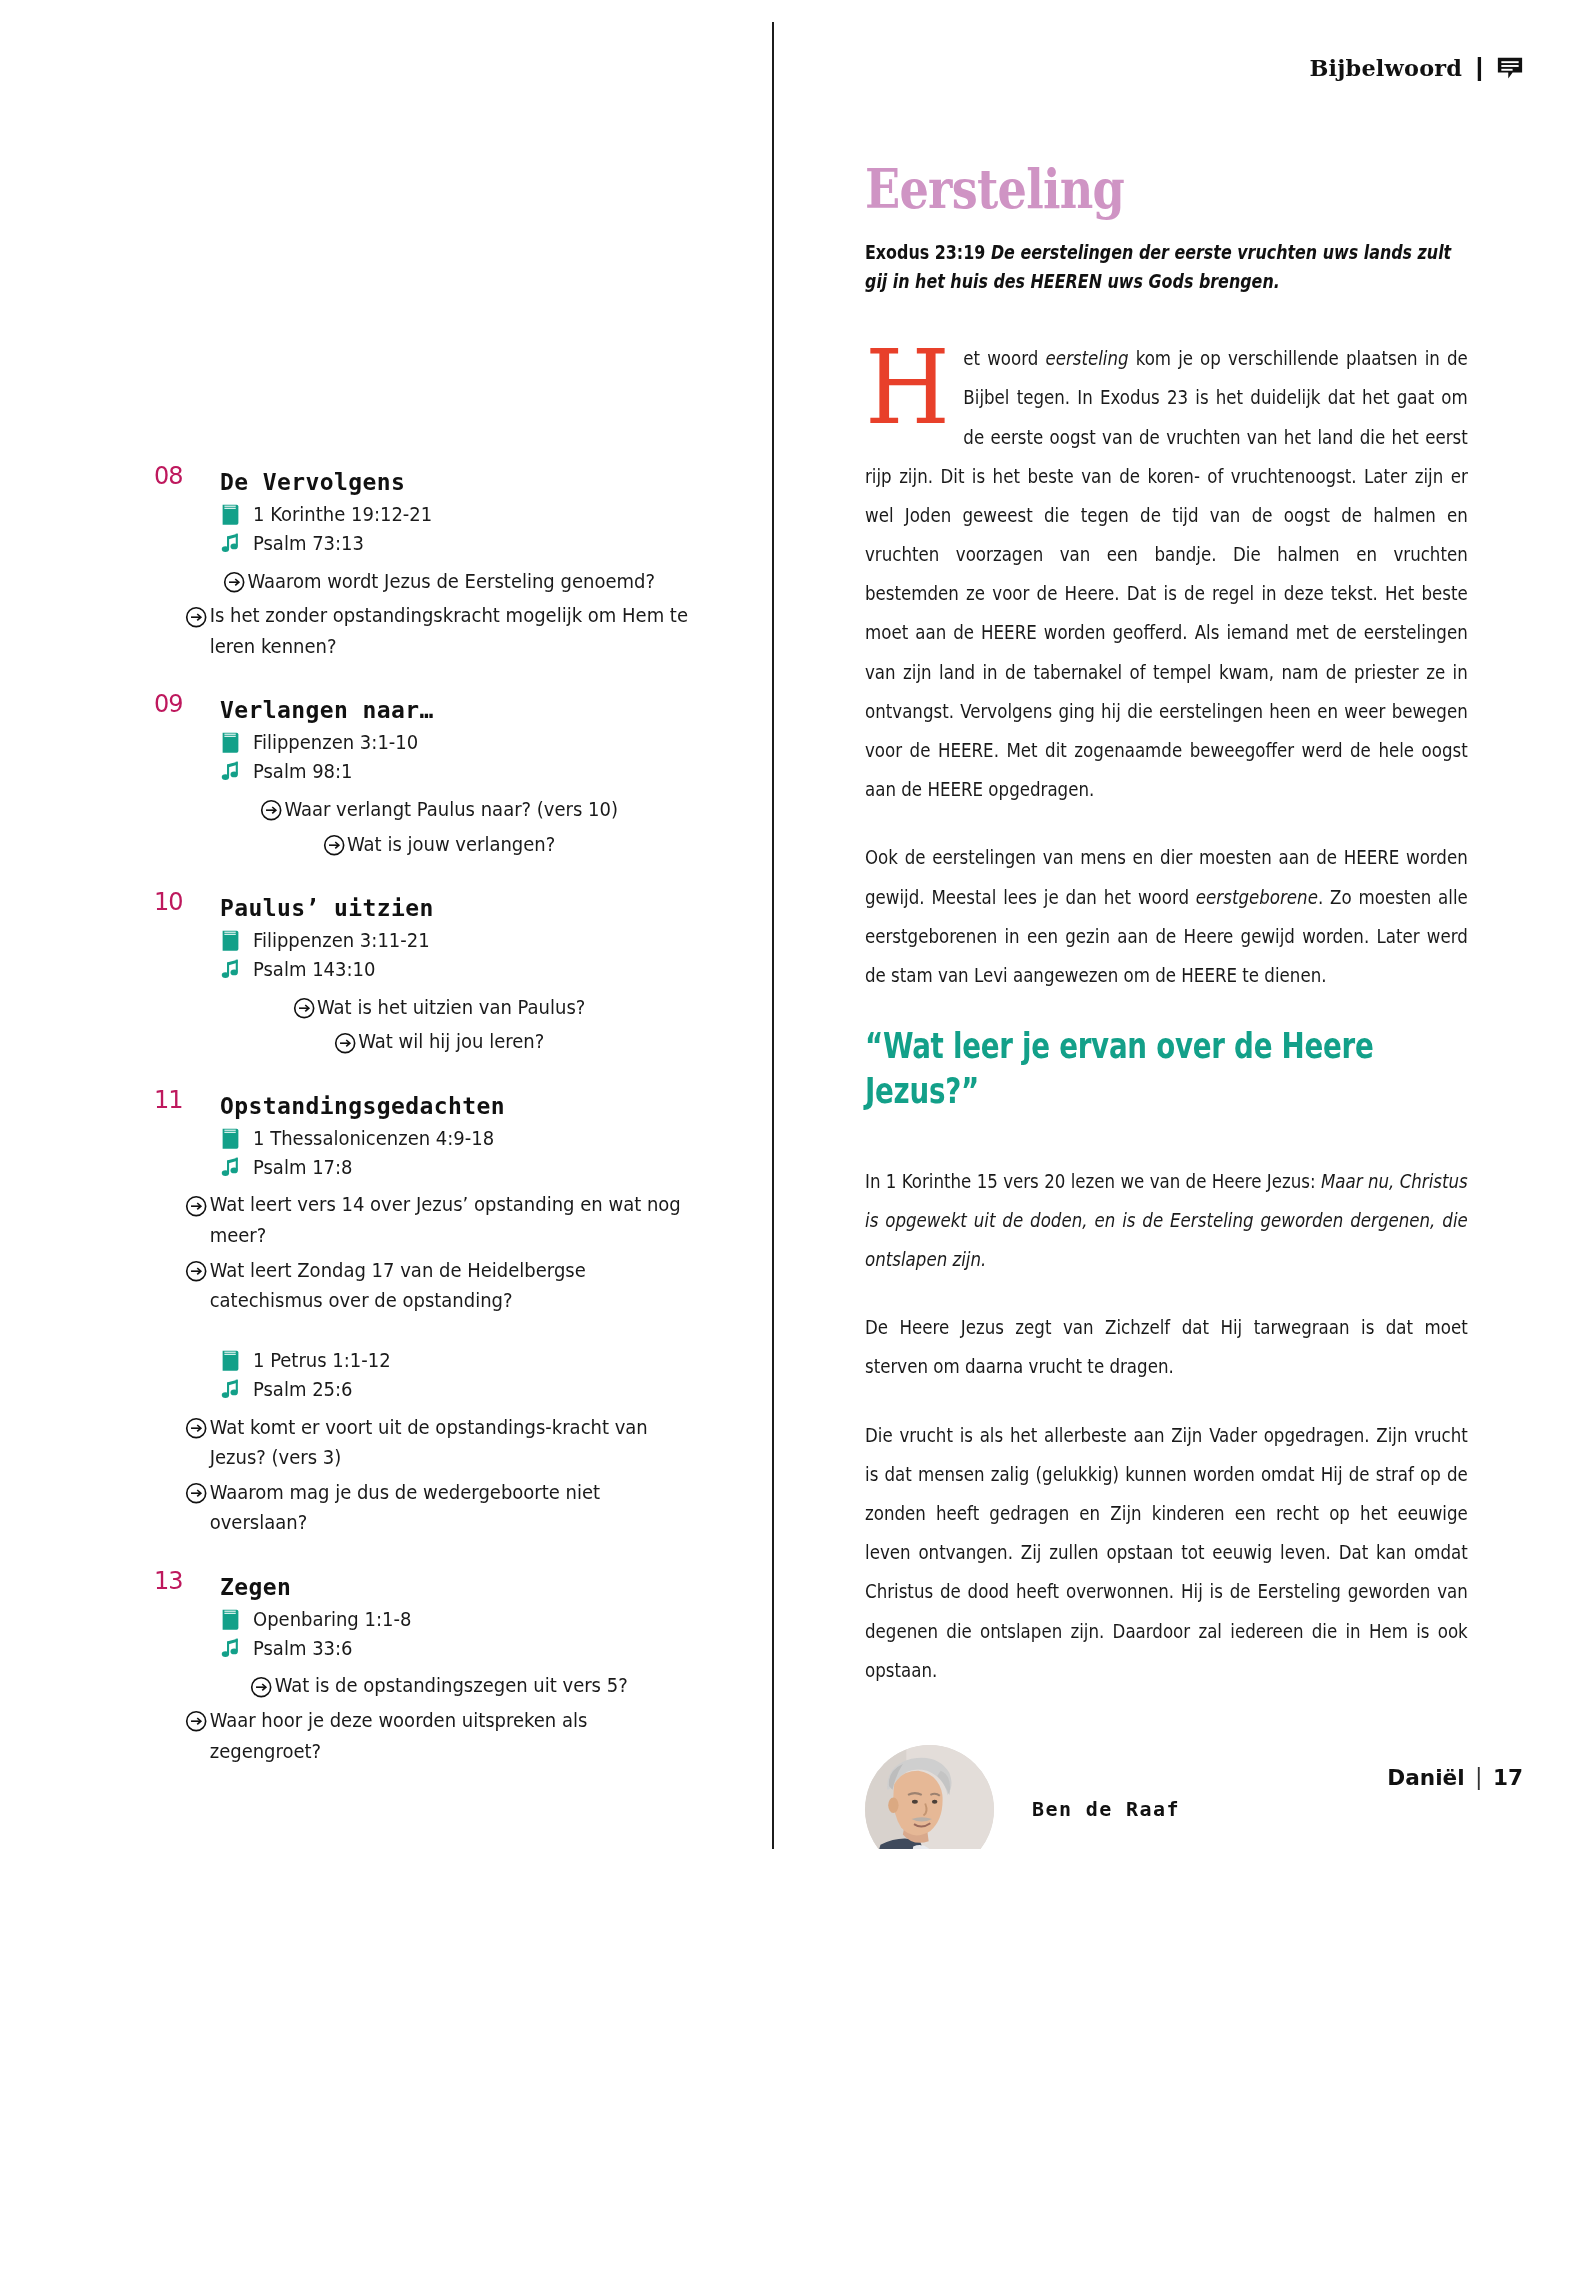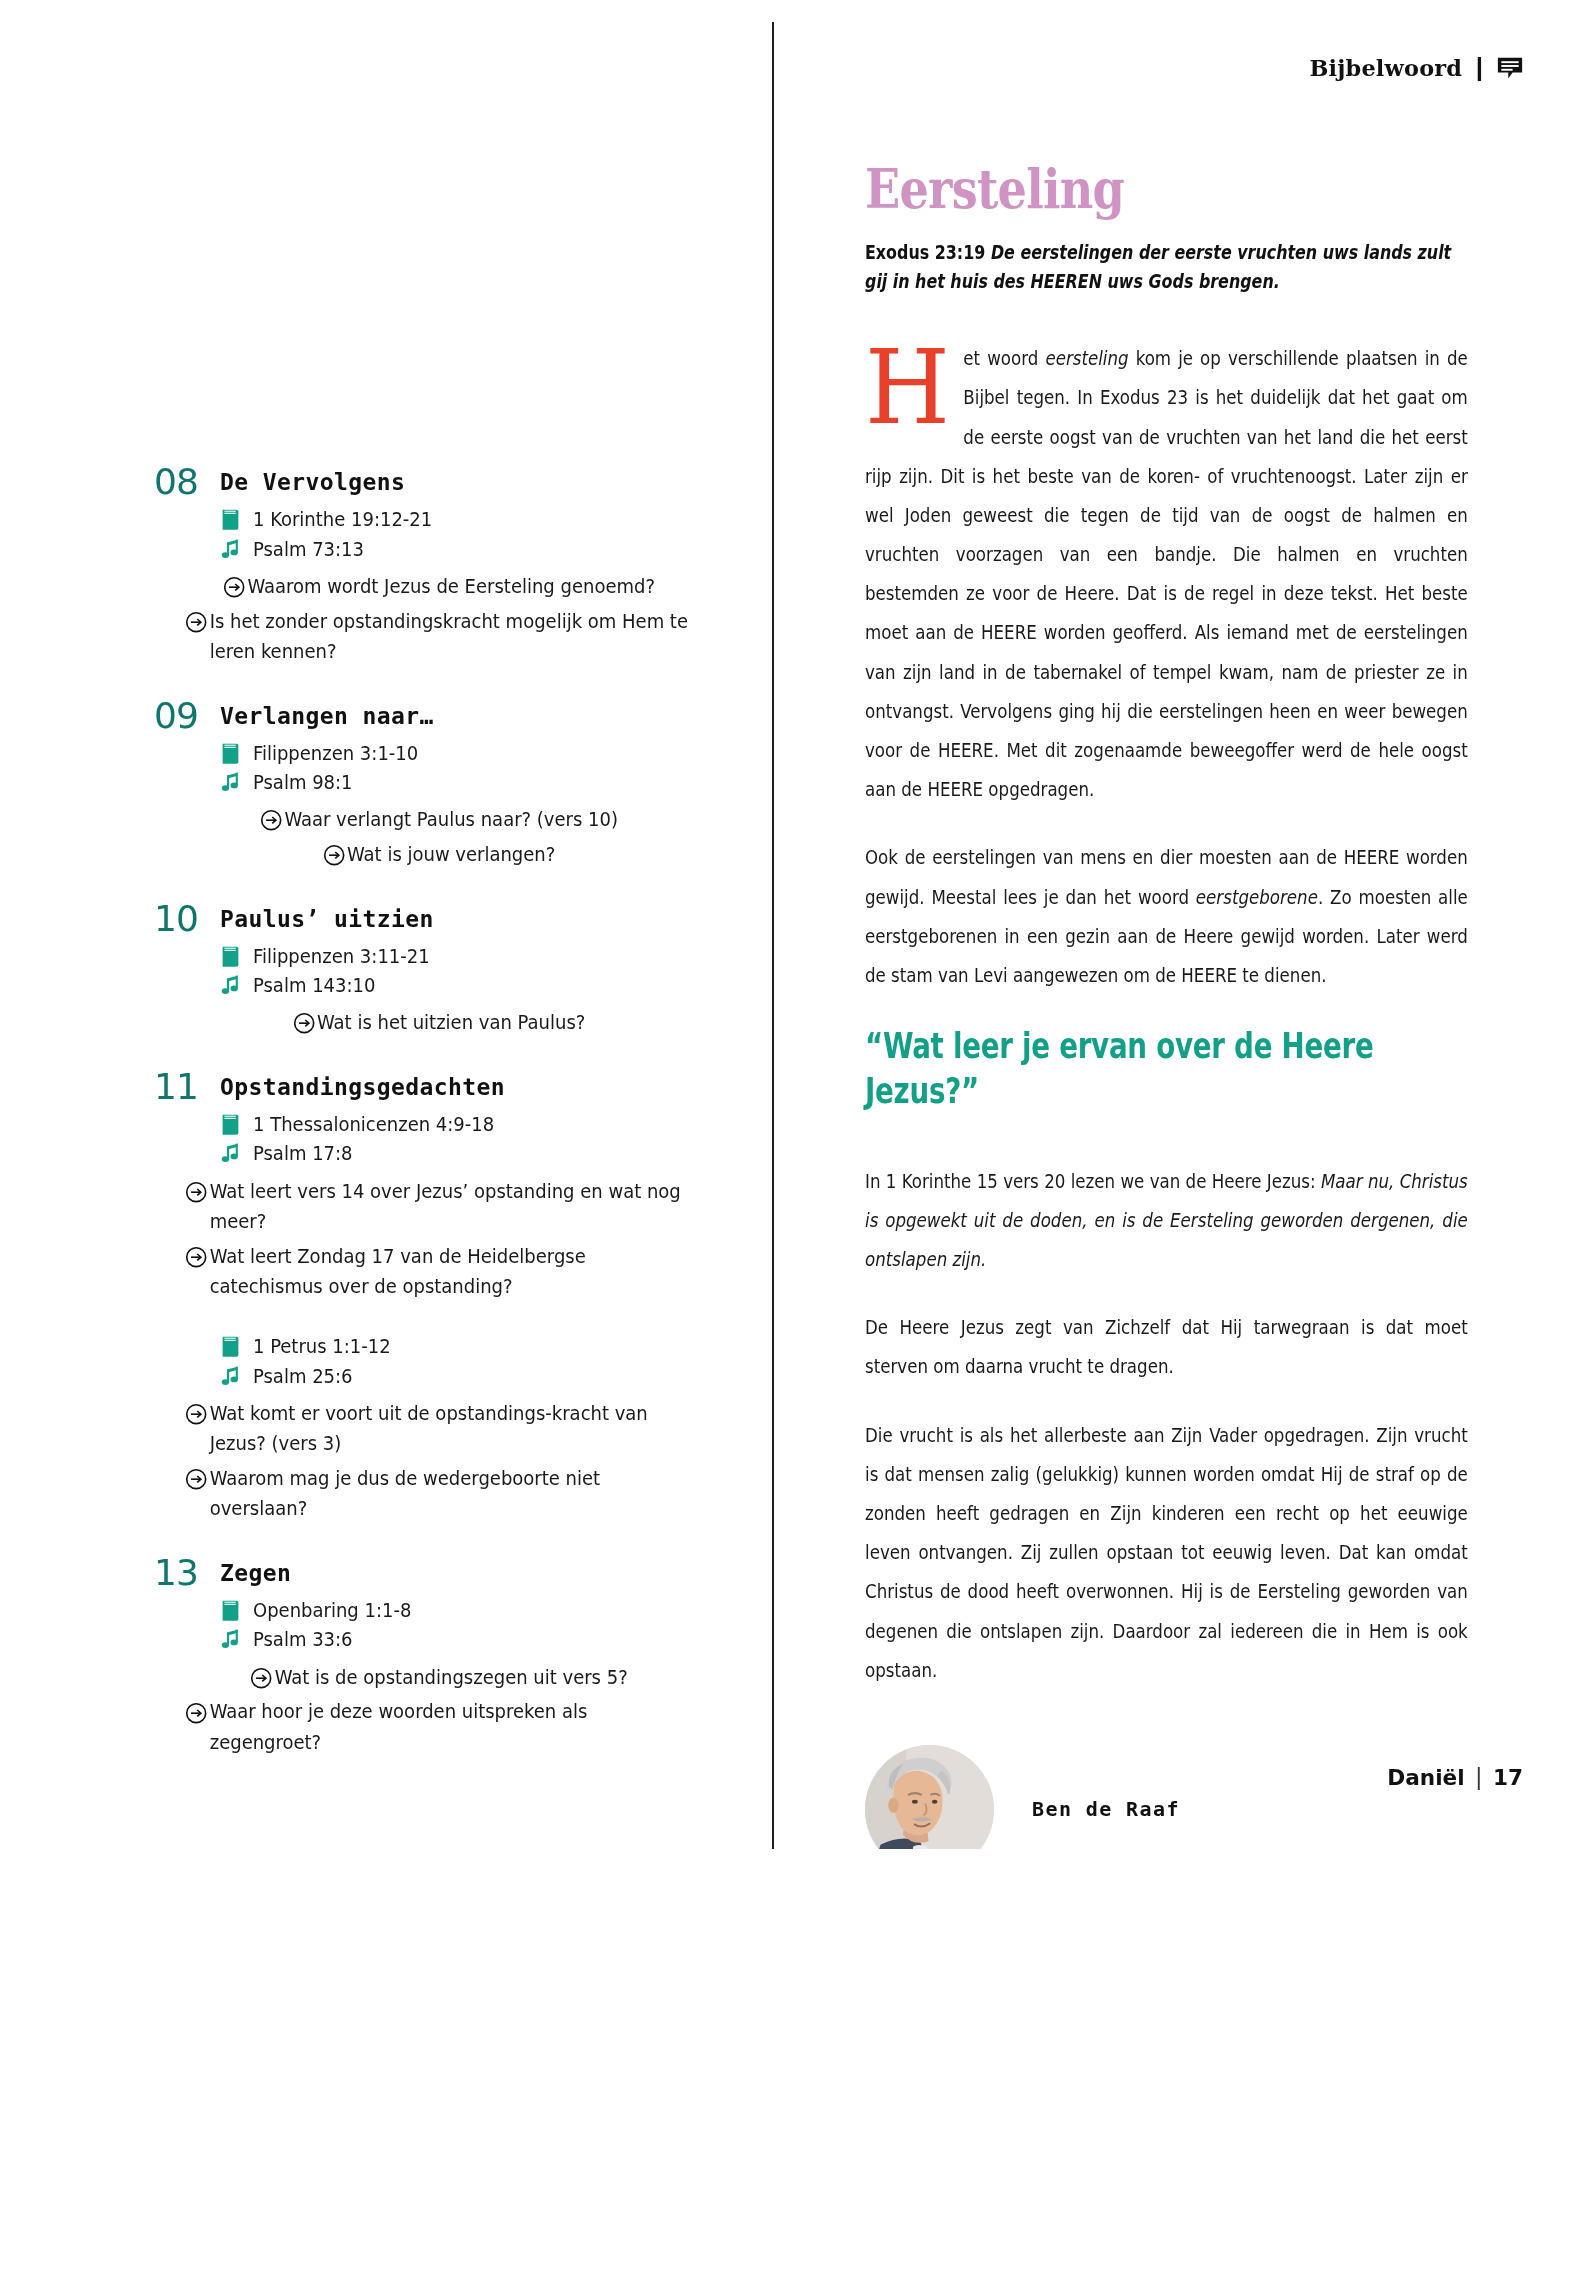--- a/index.html
+++ b/index.html
@@ -93,23 +93,23 @@
     position: relative;
   }
   .lesson-head {
     display: flex;
     align-items: flex-start;
     gap: 12px;
   }
   .lesson-num {
     font-family: "DejaVu Sans", sans-serif;
     font-weight: normal;
-    font-size: 36px;
+    font-size: 24px;
     line-height: 1;
-    color: #0f766e;
+    color: #be185d;
     letter-spacing: -0.9px;
     width: 54px;
     flex: 0 0 54px;
     margin-top: -1.7px;
   }
   .lesson-title {
     font-family: "DejaVu Sans Mono", monospace;
     font-weight: bold;
     font-size: 23px;
     line-height: 1.08;
@@ -420,20 +420,30 @@
         <div class="q-row">
           <span class="icon-arrow">
             <svg viewBox="0 0 26 26" xmlns="http://www.w3.org/2000/svg">
               <circle cx="13" cy="13" r="11" fill="none" stroke="#111111" stroke-width="1.9"></circle>
               <path d="M7 13 H18" stroke="#111111" stroke-width="1.9" fill="none"></path>
               <path d="M14.2 9.3 L18.4 13 L14.2 16.7" stroke="#111111" stroke-width="1.9" fill="none"></path>
             </svg>
           </span>
           <span class="q-text">Wat is het uitzien van Paulus?</span>
         </div>
+        <div class="q-row">
+          <span class="icon-arrow">
+            <svg viewBox="0 0 26 26" xmlns="http://www.w3.org/2000/svg">
+              <circle cx="13" cy="13" r="11" fill="none" stroke="#111111" stroke-width="1.9"></circle>
+              <path d="M7 13 H18" stroke="#111111" stroke-width="1.9" fill="none"></path>
+              <path d="M14.2 9.3 L18.4 13 L14.2 16.7" stroke="#111111" stroke-width="1.9" fill="none"></path>
+            </svg>
+          </span>
+          <span class="q-text">Wat wil hij jou leren?</span>
+        </div>
       </div>
     </div>
 
     <div class="lesson">
       <div class="lesson-head">
         <div class="lesson-num">11</div>
         <div class="lesson-title">Opstandingsgedachten</div>
       </div>
       <div class="refs">
         <div class="ref-row">

